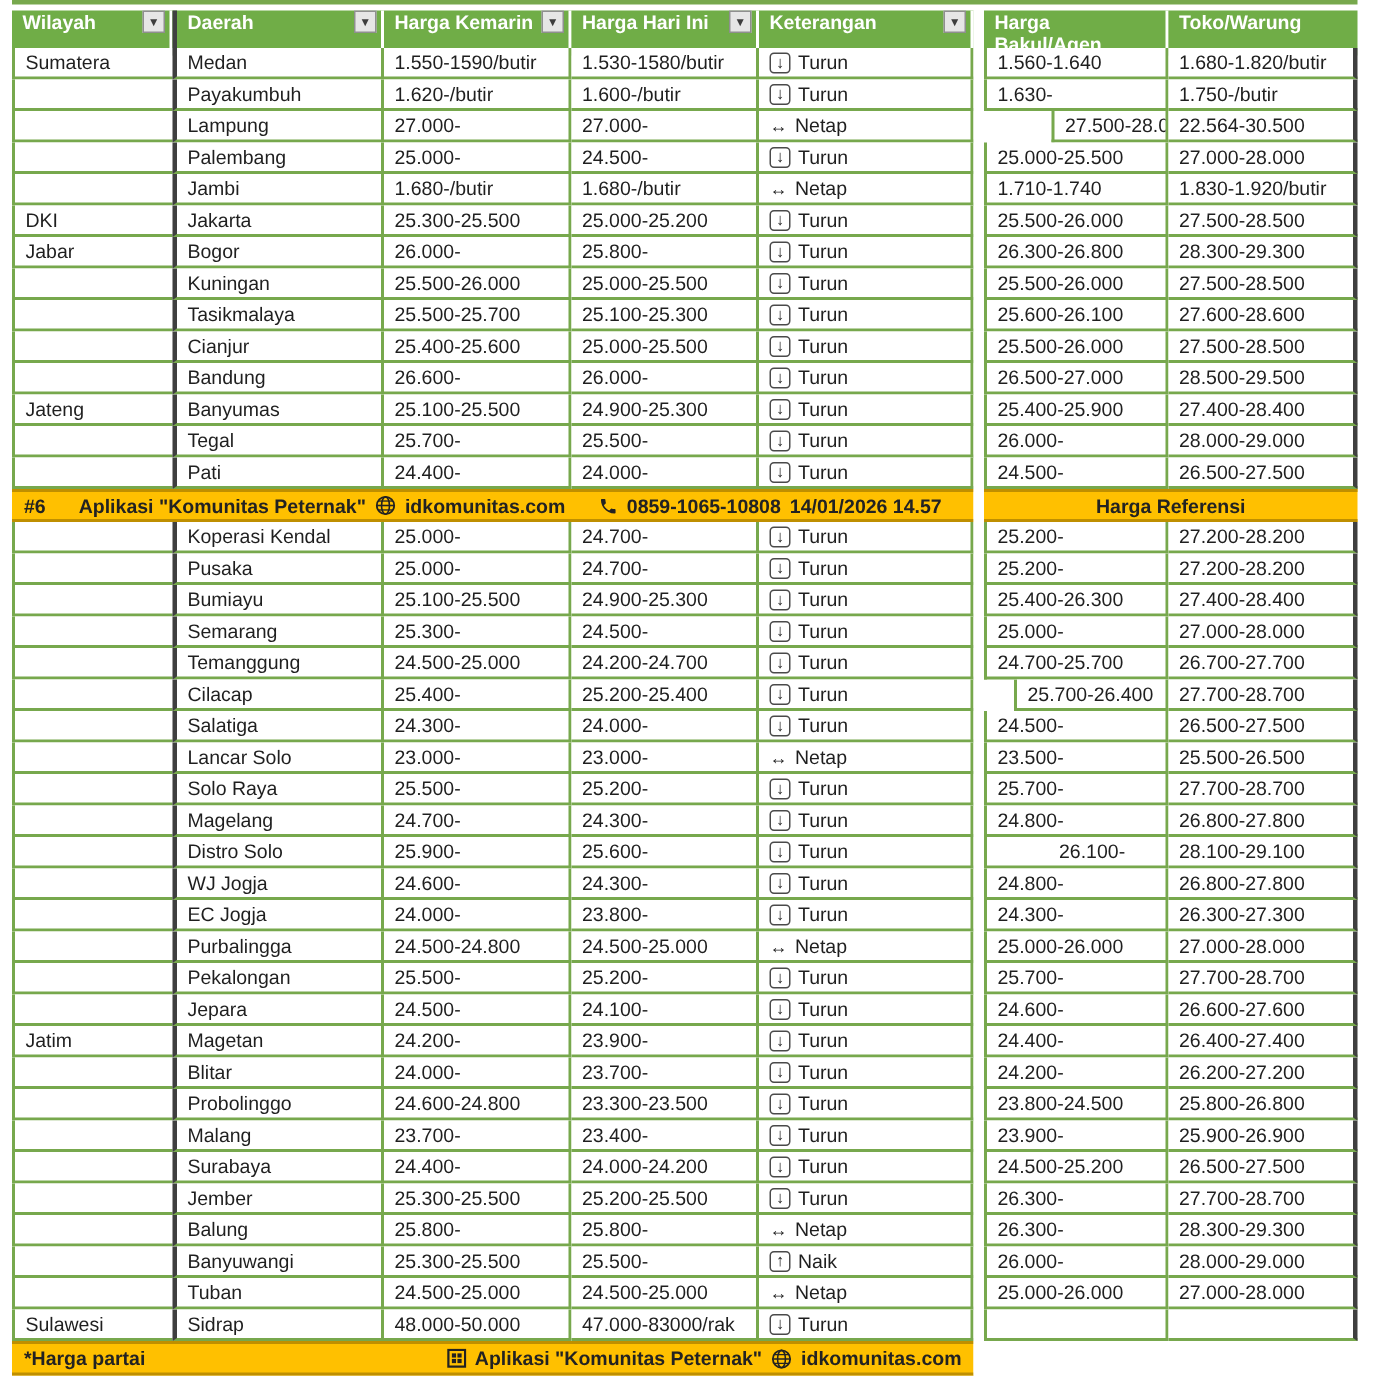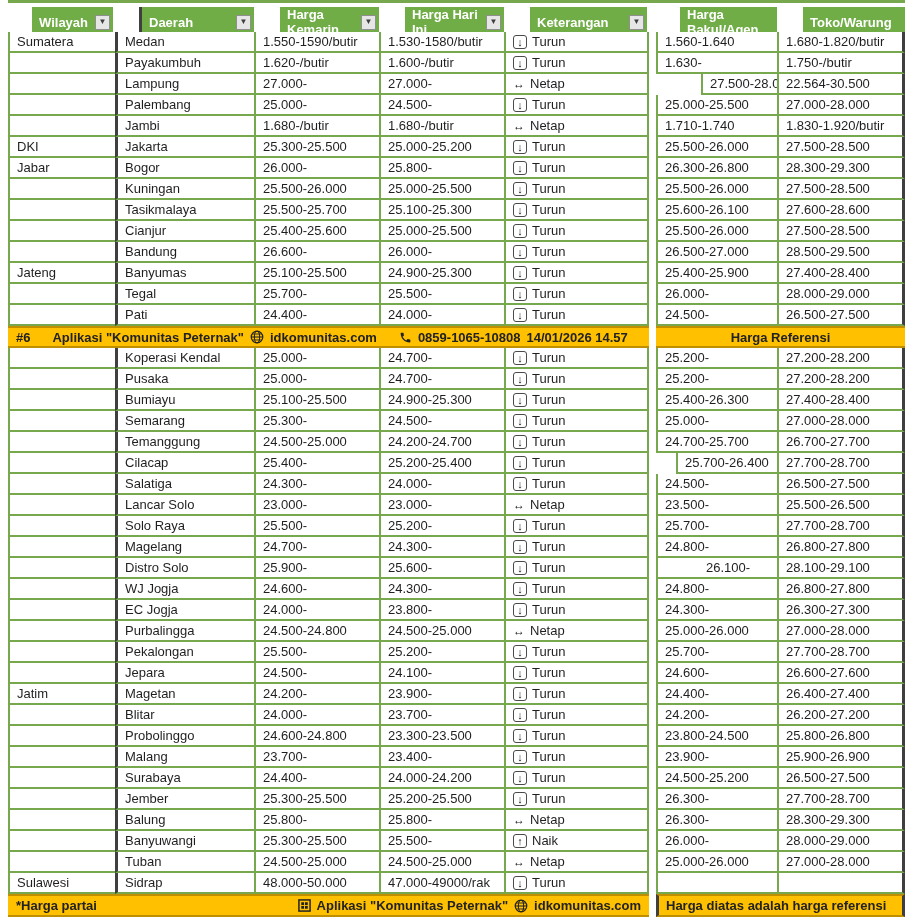--- a/index.html
+++ b/index.html
@@ -8,21 +8,21 @@
   }
   *{margin:0;padding:0;box-sizing:border-box;}
   body{background:#fff;width:918px;height:920px;overflow:hidden;
        font-family:"Liberation Sans","DejaVu Sans",sans-serif;color:var(--txt);}
   .sheet{position:relative;width:918px;height:920px;background:#fff;padding:0 13px 0 8px;}
   .topstrip{height:3px;background:var(--grid);margin-bottom:4px;width:897px;}
   .grid-row{display:grid;grid-template-columns:107px 141px 125px 125px 143px 7px 123px 126px;}
   
   .hdr{height:25px;}
   .hcell{background:var(--green);color:#fff;font-weight:700;font-size:13px;
-         display:flex;align-items:center;padding:0 3px 0 7px;border-right:2px solid #fff;margin-left:24px;}
+         display:flex;align-items:flex-start;padding:0 3px 0 7px;border-right:2px solid #fff;}
   .hcell.h-daerah{border-left:3px solid var(--dark);}
   .hcell:last-child{border-right:0;}
   .hgap{background:#fff;}
   .fbtn{margin-left:auto;width:15px;height:15px;background:#e6e6e6;border:1px solid #8f8f8f;
         display:flex;align-items:center;justify-content:center;cursor:pointer;flex:none;}
   .fbtn span{font-size:8px;line-height:8px;color:#3d3d3d;}
   
   .row{height:21px;}
   .cell{background:#fff;border-right:2px solid var(--grid);border-bottom:2px solid var(--grid);
         font-size:13px;line-height:19px;padding:0 2px 0 7px;white-space:nowrap;overflow:hidden;}
@@ -676,21 +676,21 @@
     </div>
     <div class="gapcell"></div>
     <div class="cell c-bakul" style="border-left:2px solid var(--grid);">25.000-26.000</div>
     <div class="cell c-toko">27.000-28.000</div>
   </div>
 
   <div class="grid-row row">
     <div class="cell c-wilayah">Sulawesi</div>
     <div class="cell c-daerah">Sidrap</div>
     <div class="cell c-kemarin">48.000-50.000</div>
-    <div class="cell c-hariini">47.000-49000/rak</div>
+    <div class="cell c-hariini">47.000-83000/rak</div>
     <div class="cell c-ket">
       <span class="arrow boxed">↓</span>
       <span class="ket-label">Turun</span>
     </div>
     <div class="gapcell"></div>
     <div class="cell c-bakul" style="border-left:2px solid var(--grid);"></div>
     <div class="cell c-toko"></div>
   </div>
 </div>
 
@@ -717,17 +717,14 @@
               <line x1="1.6" y1="8" x2="14.4" y2="8" stroke="#222" stroke-width="1.2"></line>
               <line x1="2.5" y1="4.6" x2="13.5" y2="4.6" stroke="#222" stroke-width="1"></line>
               <line x1="2.5" y1="11.4" x2="13.5" y2="11.4" stroke="#222" stroke-width="1"></line>
             </svg>
         </span>
         <span class="sp6"></span>
         <span>idkomunitas.com</span>
       </span>
     </div>
     <div class="gapcell"></div>
-    <div class="blk f-right">
-      <span>Harga diatas adalah harga referensi</span>
-    </div>
   </div>
 </div>
 
 </body></html>

